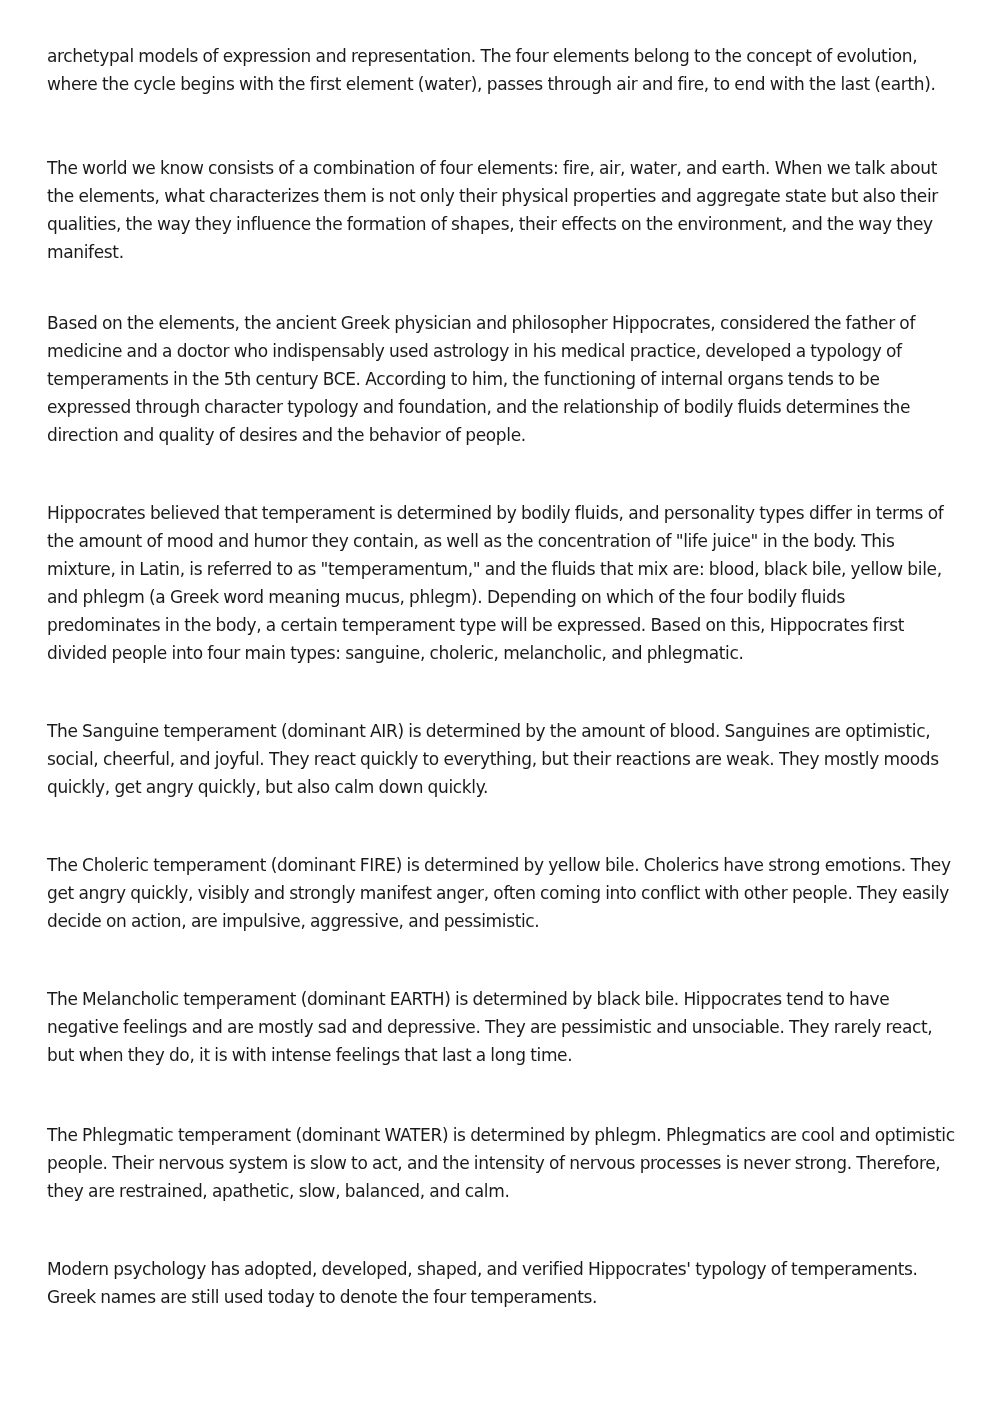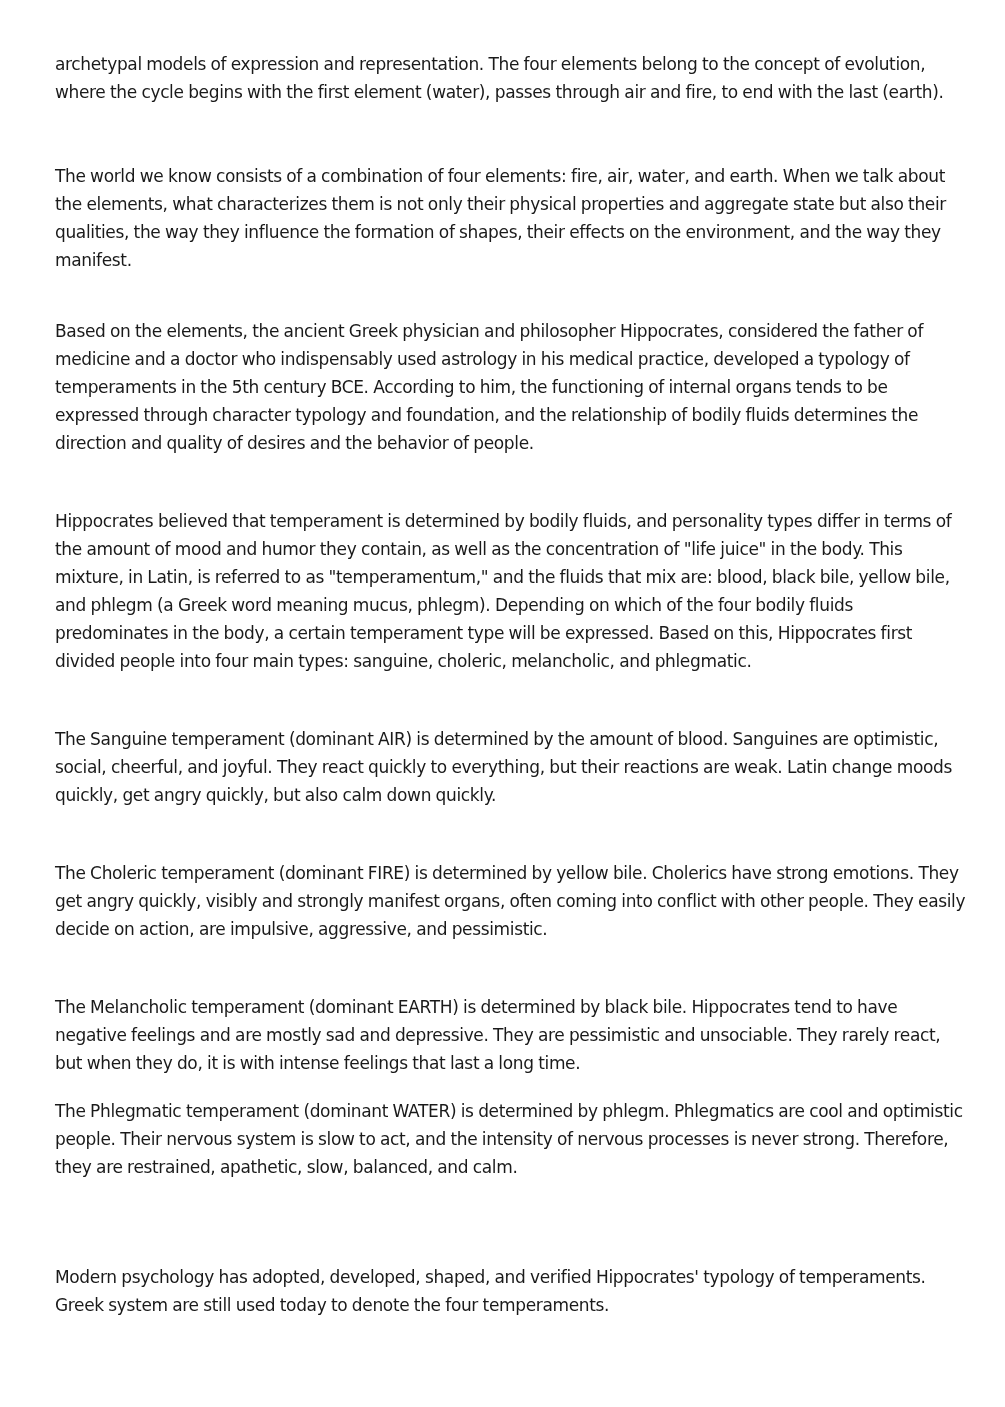--- a/index.html
+++ b/index.html
@@ -3,28 +3,28 @@
   <meta charset="utf-8">
   <style>
     html, body { margin: 0; padding: 0; background: #ffffff; }
     body { width: 1005px; height: 1407px; position: relative; overflow: hidden; }
     .page {
       position: absolute; left: 47px; top: 42px; width: 915px;
       font-family: "DejaVu Sans", sans-serif;
       font-size: 17px; line-height: 28px; color: #1a1a1a;
       letter-spacing: -0.35px; word-spacing: -0.5px;
     }
-    .p { margin: 8px; position: absolute; left: 0; width: 915px; }
+    .p { margin: 0; position: absolute; left: 0; width: 915px; }
   </style>
 </head>
 <body>
 
 <div class="page">
   <p class="p" style="top:0px">archetypal models of expression and representation. The four elements belong to the concept of evolution, where the cycle begins with the first element (water), passes through air and fire, to end with the last (earth).</p>
   <p class="p" style="top:112px">The world we know consists of a combination of four elements: fire, air, water, and earth. When we talk about the elements, what characterizes them is not only their physical properties and aggregate state but also their qualities, the way they influence the formation of shapes, their effects on the environment, and the way they manifest.</p>
   <p class="p" style="top:267px">Based on the elements, the ancient Greek physician and philosopher Hippocrates, considered the father of medicine and a doctor who indispensably used astrology in his medical practice, developed a typology of temperaments in the 5th century BCE. According to him, the functioning of internal organs tends to be expressed through character typology and foundation, and the relationship of bodily fluids determines the direction and quality of desires and the behavior of people.</p>
   <p class="p" style="top:457px">Hippocrates believed that temperament is determined by bodily fluids, and personality types differ in terms of the amount of mood and humor they contain, as well as the concentration of "life juice" in the body. This mixture, in Latin, is referred to as "temperamentum," and the fluids that mix are: blood, black bile, yellow bile, and phlegm (a Greek word meaning mucus, phlegm). Depending on which of the four bodily fluids predominates in the body, a certain temperament type will be expressed. Based on this, Hippocrates first divided people into four main types: sanguine, choleric, melancholic, and phlegmatic.</p>
-  <p class="p" style="top:675px">The Sanguine temperament (dominant AIR) is determined by the amount of blood. Sanguines are optimistic, social, cheerful, and joyful. They react quickly to everything, but their reactions are weak. Latin change moods quickly, get angry quickly, but also calm down quickly.</p>
-  <p class="p" style="top:809px">The Choleric temperament (dominant FIRE) is determined by yellow bile. Cholerics have strong emotions. They get angry quickly, visibly and strongly manifest organs, often coming into conflict with other people. They easily decide on action, are impulsive, aggressive, and pessimistic.</p>
+  <p class="p" style="top:675px">The Sanguine temperament (dominant AIR) is determined by the amount of blood. Sanguines are optimistic, social, cheerful, and joyful. They react quickly to everything, but their reactions are weak. They mostly moods quickly, get angry quickly, but also calm down quickly.</p>
+  <p class="p" style="top:809px">The Choleric temperament (dominant FIRE) is determined by yellow bile. Cholerics have strong emotions. They get angry quickly, visibly and strongly manifest anger, often coming into conflict with other people. They easily decide on action, are impulsive, aggressive, and pessimistic.</p>
   <p class="p" style="top:943px">The Melancholic temperament (dominant EARTH) is determined by black bile. Hippocrates tend to have negative feelings and are mostly sad and depressive. They are pessimistic and unsociable. They rarely react, but when they do, it is with intense feelings that last a long time.</p>
-  <p class="p" style="top:1047px">The Phlegmatic temperament (dominant WATER) is determined by phlegm. Phlegmatics are cool and optimistic people. Their nervous system is slow to act, and the intensity of nervous processes is never strong. Therefore, they are restrained, apathetic, slow, balanced, and calm.</p>
-  <p class="p" style="top:1213px">Modern psychology has adopted, developed, shaped, and verified Hippocrates' typology of temperaments. Greek system are still used today to denote the four temperaments.</p>
+  <p class="p" style="top:1079px">The Phlegmatic temperament (dominant WATER) is determined by phlegm. Phlegmatics are cool and optimistic people. Their nervous system is slow to act, and the intensity of nervous processes is never strong. Therefore, they are restrained, apathetic, slow, balanced, and calm.</p>
+  <p class="p" style="top:1213px">Modern psychology has adopted, developed, shaped, and verified Hippocrates' typology of temperaments. Greek names are still used today to denote the four temperaments.</p>
 </div>
 
 </body></html>

